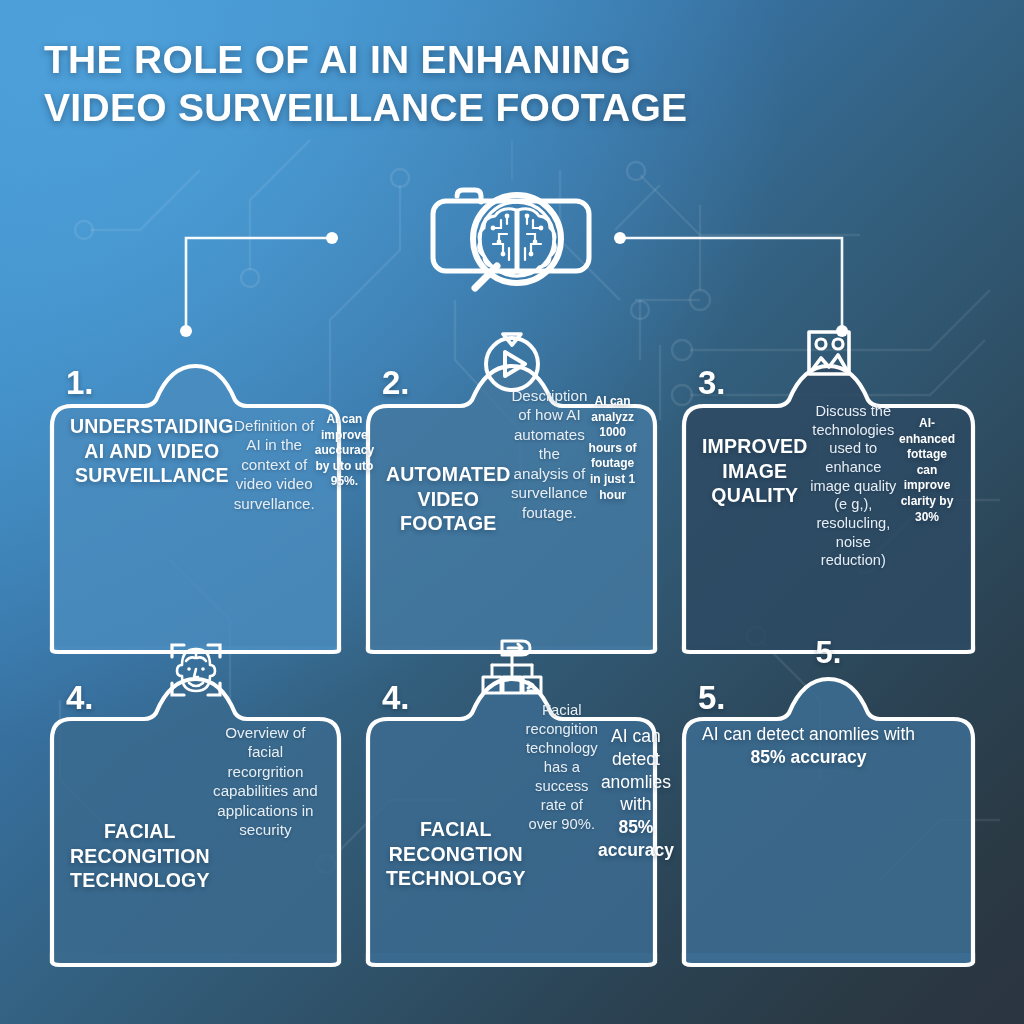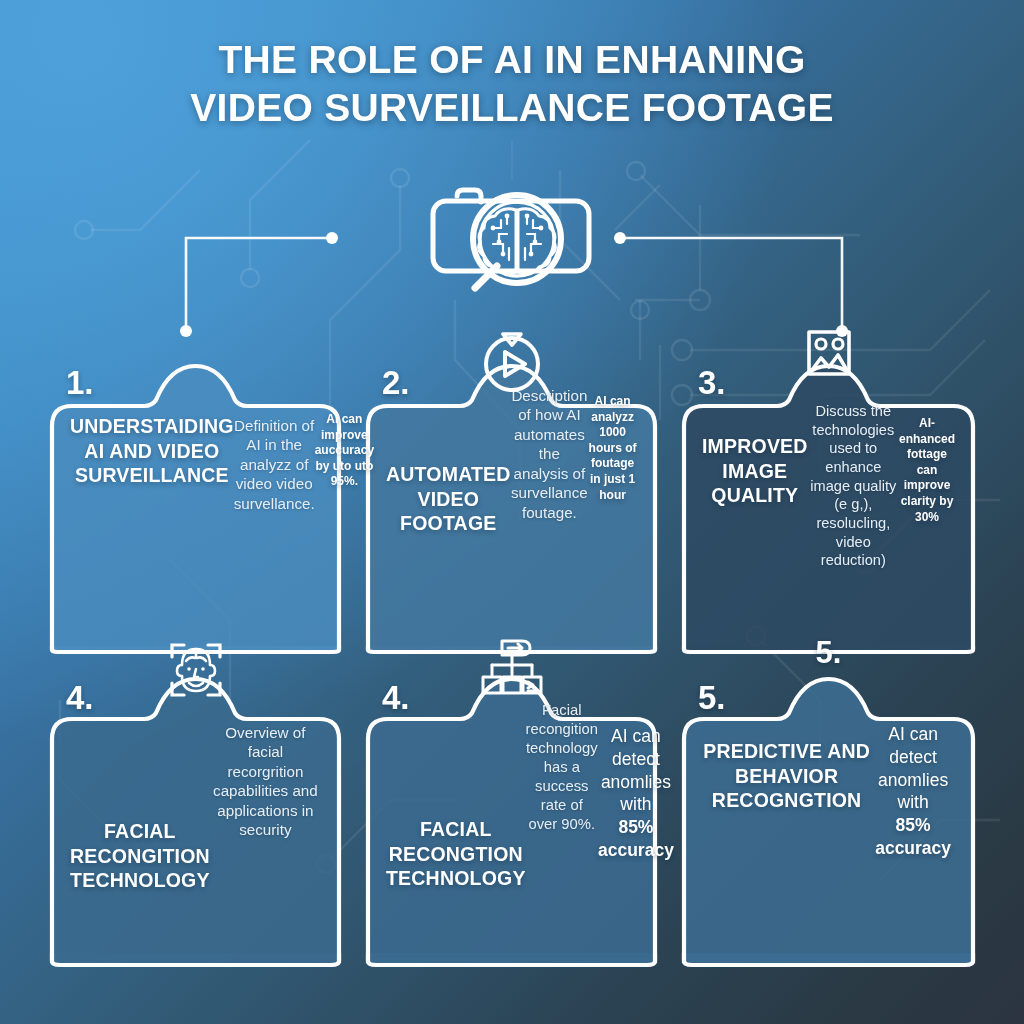--- a/index.html
+++ b/index.html
@@ -33,22 +33,21 @@
     inset: 0;
     pointer-events: none;
   }
 
   
   .title-block {
     position: absolute;
     top: 36px;
     left: 0;
     width: 1024px;
-    text-align: center;
-    padding: 0 62px;
+    padding: 0 44px;
   }
   .title-line {
     color: #ffffff;
     font-weight: bold;
     font-size: 39px;
     line-height: 1.22;
     letter-spacing: 0.3px;
     text-shadow: 0 2px 7px rgba(12,34,54,0.42);
     white-space: nowrap;
   }
@@ -302,21 +301,21 @@
   <div class="grid">
 
     <div class="card c1">
       <svg class="card-frame" viewBox="0 0 295 296" preserveAspectRatio="none" xmlns="http://www.w3.org/2000/svg">
         <path d="M4 290 L4 66 Q4 46 24 46 L96 46 Q104 46 108 40 Q122 6 147.5 6 Q173 6 187 40 Q191 46 199 46 L271 46 Q291 46 291 66 L291 290" fill="#4a8cbe" fill-opacity="0.82" stroke="#ffffff" stroke-width="4.2" stroke-linejoin="round"></path>
         <path d="M4 286 L4 290 Q4 292 10 292 L285 292 Q291 292 291 290 L291 286" fill="#4a8cbe" fill-opacity="0.82" stroke="#ffffff" stroke-width="4.2" stroke-linejoin="round"></path>
       </svg>
       <div class="card-num">1.</div>
       <div class="card-inner">
         <div class="card-heading">UNDERSTAIDING AI AND VIDEO SURVEILLANCE</div>
-        <div class="card-body">Definition of AI in the analyzz of video video survellance.</div>
+        <div class="card-body">Definition of AI in the context of video video survellance.</div>
         <div class="card-stat">AI can improve auccuracy by uto uto 95%.</div>
       </div>
     </div>
 
     <div class="card c2">
       <svg class="card-frame" viewBox="0 0 295 296" preserveAspectRatio="none" xmlns="http://www.w3.org/2000/svg">
         <path d="M4 290 L4 66 Q4 46 24 46 L96 46 Q104 46 108 40 Q122 6 147.5 6 Q173 6 187 40 Q191 46 199 46 L271 46 Q291 46 291 66 L291 290" fill="#43789f" fill-opacity="0.86" stroke="#ffffff" stroke-width="4.2" stroke-linejoin="round"></path>
         <path d="M4 286 L4 290 Q4 292 10 292 L285 292 Q291 292 291 290 L291 286" fill="#43789f" fill-opacity="0.86" stroke="#ffffff" stroke-width="4.2" stroke-linejoin="round"></path>
       </svg>
       <div class="card-num">2.</div>
@@ -339,21 +338,21 @@
       </svg>
       <div class="card-num">3.</div>
       <svg class="card-icon" viewBox="0 0 76 78" xmlns="http://www.w3.org/2000/svg">
         <path d="M18 14 L58 14 L58 56 L18 56 Z" fill="none" stroke="#ffffff" stroke-width="3.6" stroke-linejoin="round"></path>
         <circle cx="30" cy="26" r="5" fill="none" stroke="#ffffff" stroke-width="3.2"></circle>
         <circle cx="47" cy="26" r="5" fill="none" stroke="#ffffff" stroke-width="3.2"></circle>
         <path d="M18 56 L30 40 L38 49 L47 37 L58 56" fill="none" stroke="#ffffff" stroke-width="3.6" stroke-linejoin="round"></path>
       </svg>
       <div class="card-inner">
         <div class="card-heading">IMPROVED IMAGE QUALITY</div>
-        <div class="card-body">Discuss the technologies used to enhance image quality (e g,), resolucling, video reduction)</div>
+        <div class="card-body">Discuss the technologies used to enhance image quality (e g,), resolucling, noise reduction)</div>
         <div class="card-stat">AI-enhanced fottage can improve clarity by 30%</div>
       </div>
     </div>
 
     <div class="card c4">
       <svg class="card-frame" viewBox="0 0 295 294" preserveAspectRatio="none" xmlns="http://www.w3.org/2000/svg">
         <path d="M4 288 L4 64 Q4 44 24 44 L96 44 Q104 44 108 38 Q122 4 147.5 4 Q173 4 187 38 Q191 44 199 44 L271 44 Q291 44 291 64 L291 288" fill="#3a6a8e" fill-opacity="0.86" stroke="#ffffff" stroke-width="4.2" stroke-linejoin="round"></path>
         <path d="M4 278 L4 286 Q4 290 12 290 L283 290 Q291 290 291 286 L291 278" fill="#3a6a8e" fill-opacity="0.86" stroke="#ffffff" stroke-width="4.2" stroke-linejoin="round"></path>
       </svg>
       <div class="card-num">4.</div>
@@ -412,21 +411,20 @@
     </div>
 
     <div class="card c6">
       <svg class="card-frame" viewBox="0 0 297 294" preserveAspectRatio="none" xmlns="http://www.w3.org/2000/svg">
         <path d="M4 288 L4 64 Q4 44 24 44 L97 44 Q105 44 109 38 Q123 4 148.5 4 Q174 4 188 38 Q192 44 200 44 L273 44 Q293 44 293 64 L293 288" fill="#3d6d93" fill-opacity="0.86" stroke="#ffffff" stroke-width="4.2" stroke-linejoin="round"></path>
         <path d="M4 278 L4 286 Q4 290 12 290 L285 290 Q293 290 293 286 L293 278" fill="#3d6d93" fill-opacity="0.86" stroke="#ffffff" stroke-width="4.2" stroke-linejoin="round"></path>
       </svg>
       <div class="card-num">5.</div>
       <div class="notch-num">5.</div>
       <div class="card-inner">
-        <div class="card-heading">PREDICTIVE AND BEHAVIOR RECOGNGTION</div>
         <div class="card-stat">
           <span class="plain">AI can detect anomlies with</span><br>
           <span>85% accuracy</span>
         </div>
       </div>
     </div>
 
   </div>
 </div>
 

